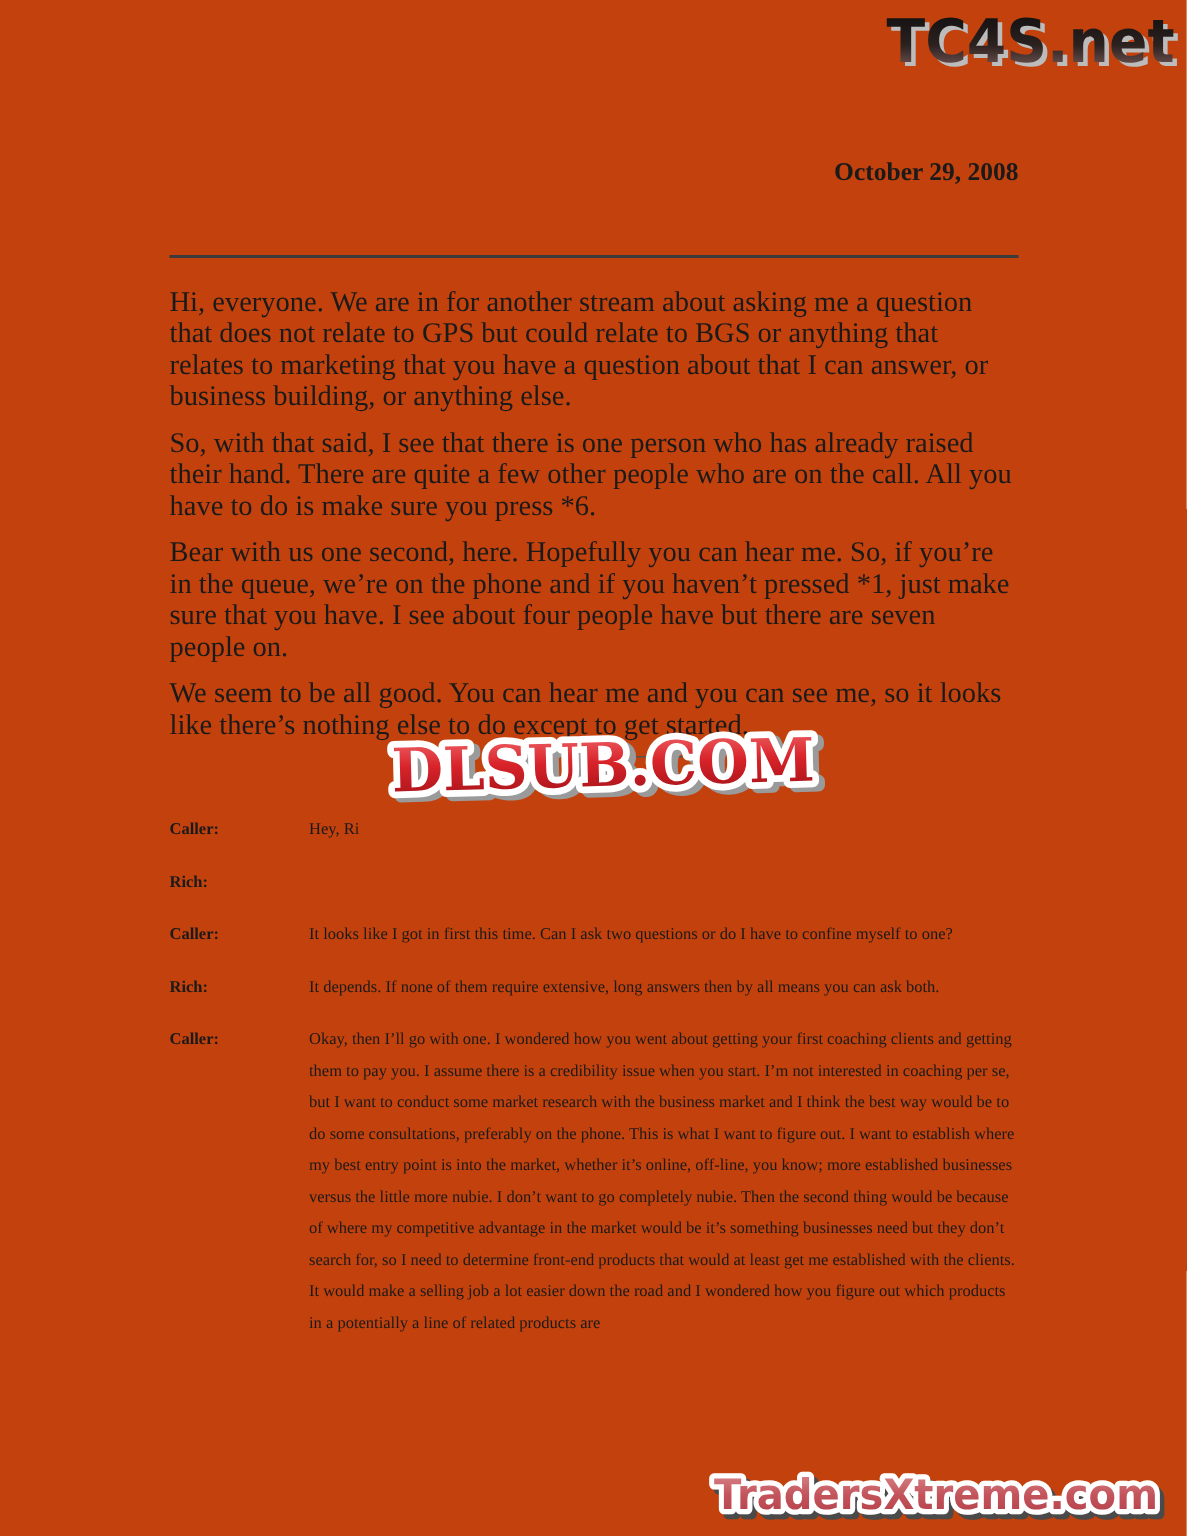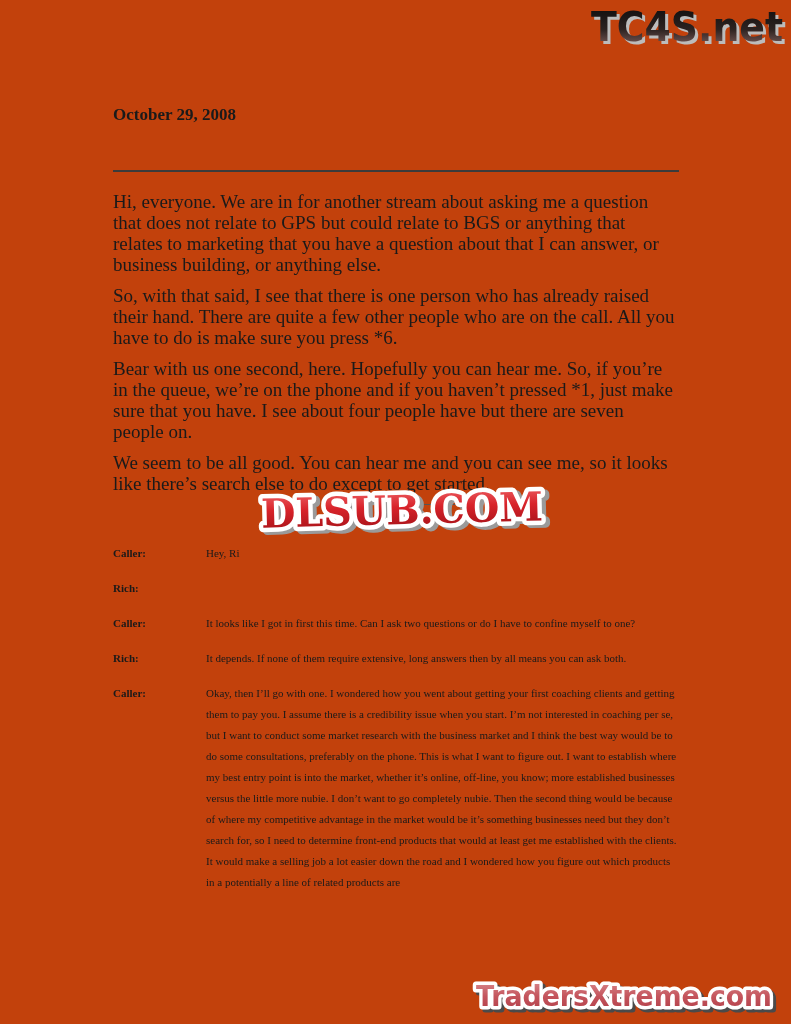--- a/index.html
+++ b/index.html
@@ -13,21 +13,21 @@
   }
   .page{position:absolute;inset:0;background:#c2410c;}
 
   
   .logo-top{position:absolute;top:3px;right:4px;width:200px;height:46px;}
 
   
   .content{position:absolute;left:113px;top:103px;width:566px;}
   .date{
     font-weight:bold;font-size:17px;line-height:24px;
-    text-align:left;margin:0;
+    text-align:right;margin:0;
   }
   hr.full-rule{
     border:none;border-top:2px solid #3b3b3b;
     margin:43px 0 0 0;width:100%;
   }
   p.intro{
     margin:0 0 10px 0;font-size:19px;line-height:21px;text-align:left;
   }
   p.intro.first{margin-top:19px;}
   hr.mid-rule{
@@ -71,21 +71,21 @@
   </svg>
 
   <div class="content">
     <div class="date">October 29, 2008</div>
 
     <hr class="full-rule">
 
     <p class="intro first">Hi, everyone. We are in for another stream about asking me a question that does not relate to GPS but could relate to BGS or anything that relates to marketing that you have a question about that I can answer, or business building, or anything else.</p>
     <p class="intro">So, with that said, I see that there is one person who has already raised their hand. There are quite a few other people who are on the call. All you have to do is make sure you press *6.</p>
     <p class="intro">Bear with us one second, here. Hopefully you can hear me. So, if you’re in the queue, we’re on the phone and if you haven’t pressed *1, just make sure that you have. I see about four people have but there are seven people on.</p>
-    <p class="intro">We seem to be all good. You can hear me and you can see me, so it looks like there’s search else to do except to get started.</p>
+    <p class="intro">We seem to be all good. You can hear me and you can see me, so it looks like there’s nothing else to do except to get started.</p>
 
     <hr class="mid-rule">
 
     <div class="dialogue">
       <div class="drow">
         <span class="speaker">Caller:</span>
         <span class="speech">Hey, Ri</span>
       </div>
       <div class="drow">
         <span class="speaker">Rich:</span>

